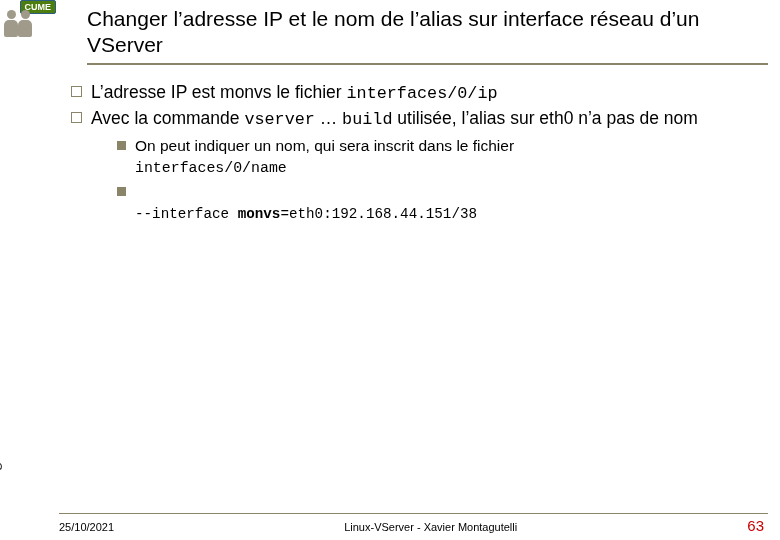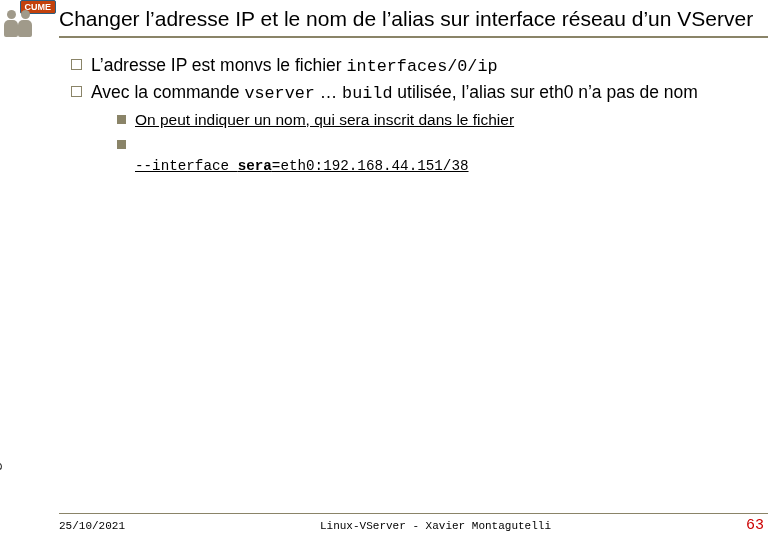--- a/index.html
+++ b/index.html
@@ -13,21 +13,21 @@
   .logo {
     position: absolute;
     top: 0; left: 0;
     width: 58px; height: 40px;
     z-index: 3;
   }
   .logo .tag {
     position: absolute;
     top: 0;
     right: 2px;
-    background: #c2410c;
+    background: #4d7c0f;
     border: 1px solid #2b5e80;
     font-size: 9px;
     font-weight: bold;
     color: #fff;
     padding: 1px 4px;
     border-radius: 2px;
   }
   .logo .person {
     position: absolute;
     top: 10px;
@@ -43,21 +43,21 @@
   }
   .logo .body {
     width: 14px; height: 17px;
     background: #a09a8a;
     border-radius: 5px 5px 2px 2px;
   }
   .slide {
     position: absolute;
     left: 59px; top: 6px; right: 12px; bottom: 28px;
   }
-  .title-block { margin-bottom: 6px; }
+  .title-block { margin-bottom: 6px; margin-left: 28px; }
   .title {
     font-size: 21px;
     line-height: 1.25;
     color: #000;
     font-weight: 400;
   }
   .hr-main {
     border: none;
     border-top: 2px solid #8a8468;
     margin-top: 4px;
@@ -75,21 +75,20 @@
     flex: 0 0 auto;
     width: 11px; height: 11px;
     border: 1.5px solid #8a8468;
     margin: 5px 9px 0 10px;
   }
   .l1 .txt { flex: 1; }
   .l2 {
     display: flex;
     font-size: 15.5px;
     margin: 4px 0 2px 56px;
-    text-decoration: underline;
   }
   .l2 .bullet {
     flex: 0 0 auto;
     width: 9px; height: 9px;
     background: #8a8468;
     margin: 5px 9px 0 0;
   }
   .l2 .txt { flex: 1; }
   .code {
     font-family: "Courier New", monospace;
@@ -107,21 +106,21 @@
     transform: rotate(-90deg);
     transform-origin: left bottom;
     font-style: italic;
     font-size: 17px;
     color: #333;
     white-space: nowrap;
     letter-spacing: 0.2px;
   }
   .footer {
     position: absolute;
-    left: 59px; right: 12px; bottom: 6px; font-family: Liberation Mono, monospace;
+    left: 59px; right: 12px; bottom: 6px;
   }
   .hr-foot {
     border: none;
     border-top: 1px solid #8a8468;
     margin-bottom: 3px;
   }
   .footer-row {
     display: flex;
     justify-content: space-between;
     align-items: baseline;
@@ -166,29 +165,29 @@
     <div class="l1">
       <div class="bullet"></div>
       <div class="txt">
         <span>Avec la commande </span><span class="code">vserver</span><span> … </span><span class="code">build</span><span> utilisée, l’alias sur eth0 n’a pas de nom</span>
       </div>
     </div>
 
     <div class="l2">
       <div class="bullet"></div>
       <div class="txt">
-        <span>On peut indiquer un nom, qui sera inscrit dans le fichier </span><br>
+        <span>On peut indiquer un nom, qui sera inscrit dans le fichier </span><br><span class="code">interfaces/0/name</span>
       </div>
     </div>
 
     <div class="l2">
       <div class="bullet"></div>
       <div class="txt">
         <br>
-        <span class="cmd"><span>--interface </span><b>sera</b><span>=eth0:192.168.44.151/38</span></span>
+        <span class="cmd"><span>--interface </span><b>monvs</b><span>=eth0:192.168.44.151/38</span></span>
       </div>
     </div>
 
   </div>
 </div>
 
 <div class="footer">
   <hr class="hr-foot">
   <div class="footer-row">
     <span class="date">25/10/2021</span>

